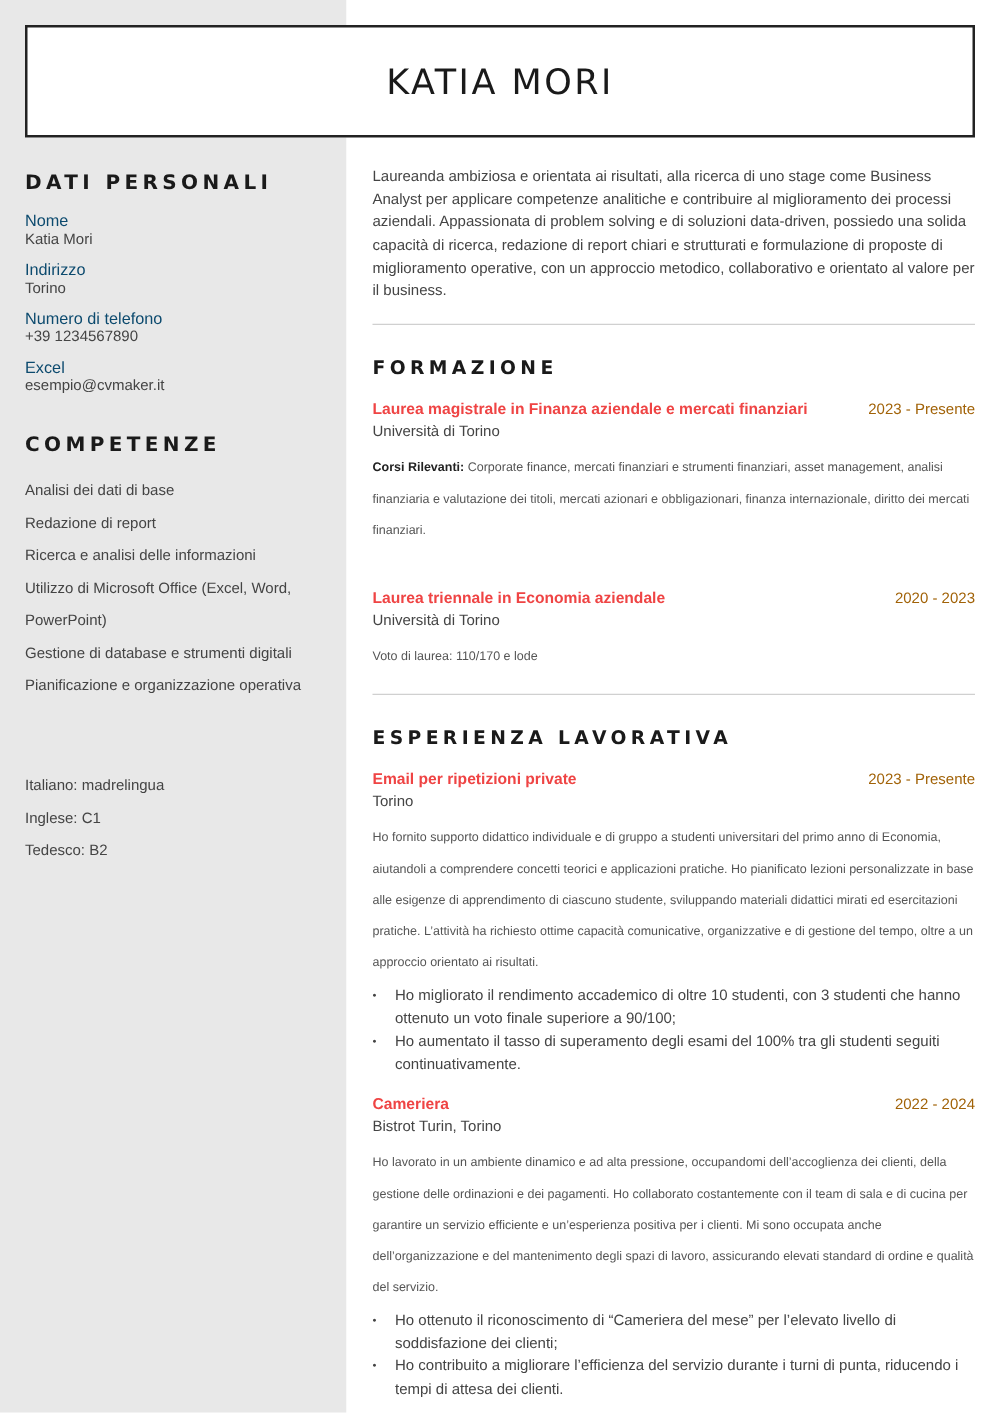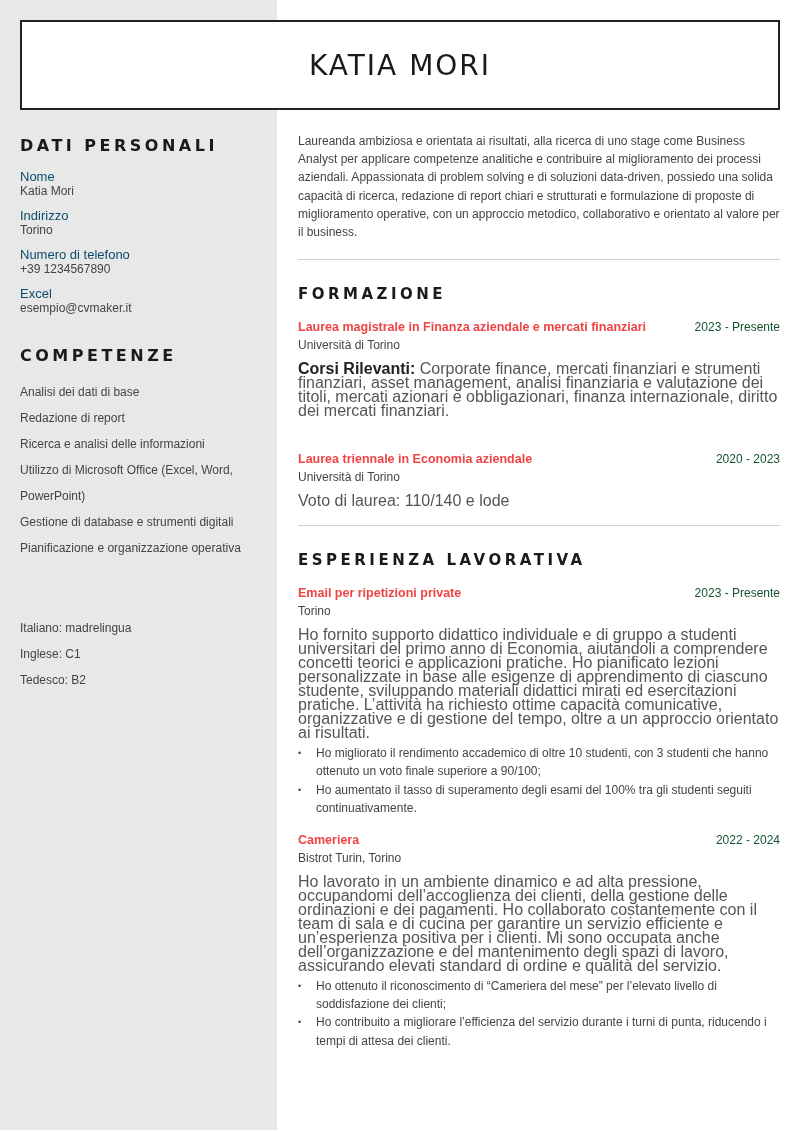--- a/index.html
+++ b/index.html
@@ -18,23 +18,23 @@
   .pd-value { font-size: 12px; color: #444; line-height: 15px; margin-bottom: 9px; }
   .skills { margin-top: 30px; }
   .skill-item { font-size: 12px; color: #444; line-height: 26px; }
   .langs { margin-top: 54px; }
   .main { position: absolute; left: 298px; top: 132px; width: 482px; }
   .summary { font-size: 12px; color: #444; line-height: 18.2px; }
   .divider { height: 1px; background: #d0d0d0; margin: 18px 0 25px 0; }
   .section-title { font-size: 15px; letter-spacing: 3.5px; color: #1a1a1a; font-family: "DejaVu Sans", sans-serif; margin-bottom: 15px; }
   .entry-head { display: flex; justify-content: space-between; align-items: baseline; }
   .entry-title { font-size: 12.5px; color: #ef4444; font-weight: bold; line-height: 18px; }
-  .entry-date { font-size: 12px; color: #14532d; line-height: 18px; }
+  .entry-date { font-size: 12px; color: #a16207; line-height: 18px; }
   .entry-sub { font-size: 12px; color: #444; line-height: 18px; margin-bottom: 8px; }
-  .entry-text { font-size: 16px; color: #555; line-height: 14px; }
+  .entry-text { font-size: 10px; color: #555; line-height: 25px; }
   .entry-text b { color: #222; font-weight: bold; }
   .bullets { list-style: none; margin-top: 4px; }
   .bullets li { position: relative; padding-left: 18px; font-size: 12px; color: #444; line-height: 18.2px; }
   .bullets li::before { content: "•"; position: absolute; left: 0; top: 0; font-size: 9px; color: #444; }
   .gap-edu { height: 32px; }
   .gap-exp { height: 14px; }
 </style>
 </head>
 <body>
 
@@ -101,21 +101,21 @@
     </div>
 
     <div class="gap-edu"></div>
 
     <div>
       <div class="entry-head">
         <span class="entry-title">Laurea triennale in Economia aziendale</span>
         <span class="entry-date">2020 - 2023</span>
       </div>
       <div class="entry-sub">Università di Torino</div>
-      <p class="entry-text">Voto di laurea: 110/140 e lode</p>
+      <p class="entry-text">Voto di laurea: 110/170 e lode</p>
     </div>
   </section>
 
   <div class="divider" style="margin-top:17px;"></div>
 
   <section>
     <h2 class="section-title">ESPERIENZA LAVORATIVA</h2>
 
     <div>
       <div class="entry-head">

